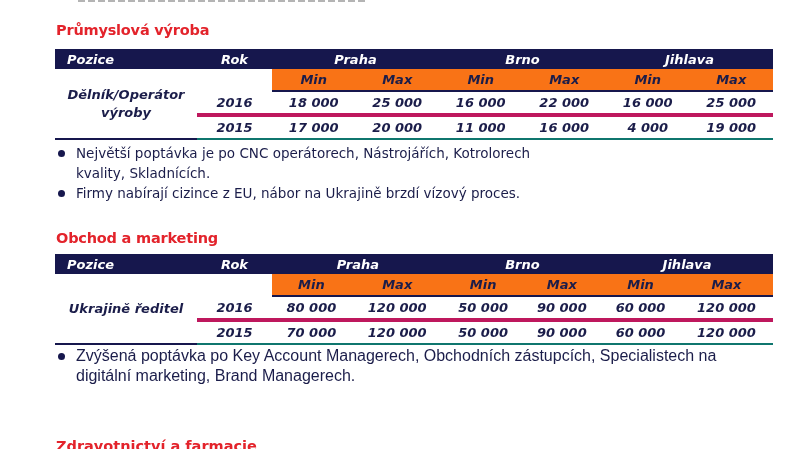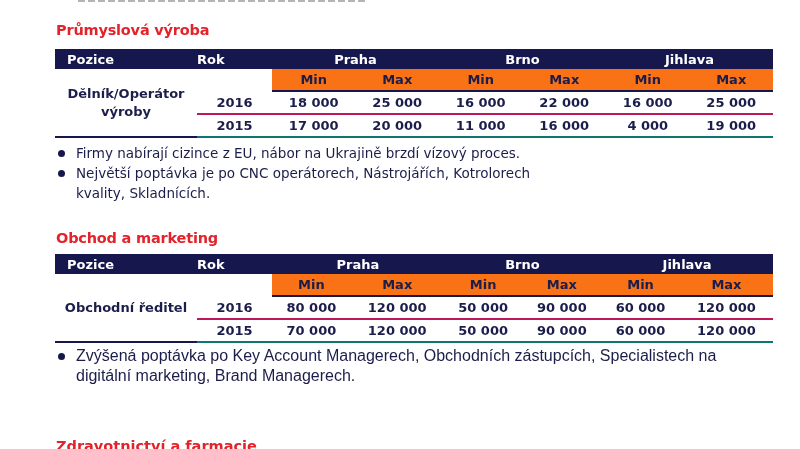--- a/index.html
+++ b/index.html
@@ -1,28 +1,28 @@
 <!DOCTYPE html>
 <html><head>
 <meta charset="utf-8">
 <style>
   html, body { margin:0; padding:0; background:#ffffff; }
   body { width:800px; height:449px; overflow:hidden; position:relative; font-family:"DejaVu Sans", "Liberation Sans", sans-serif; color:#1b1d4a; }
   .clip-top { position:absolute; left:78px; top:-9px; height:12px; width:290px; overflow:hidden; }
   .clip-top .bar { height:3px; margin-top:8px; background:repeating-linear-gradient(90deg,#777 0 7px,transparent 7px 10px); opacity:.55; }
   .section-title { position:absolute; left:56px; font-size:14.5px; font-weight:bold; color:#e3232b; letter-spacing:-0.2px; }
   table.sal { position:absolute; left:55px; width:718px; border-collapse:collapse; font-size:13px; }
-  table.sal th, table.sal td { padding:0; text-align:center; }
+  table.sal th, table.sal td { padding:0; text-align:center;font-style:italic; }
   .hdr th { background:#16174d; color:#fff; font-weight:bold; height:20px; font-size:13px; }
   .hdr th.pos { text-align:left; padding-left:12px; width:130px; }
-  .hdr th.rok { width:75px; text-align:left; }
+  .hdr th.rok { width:75px; text-align:center; }
   .sub td { height:21px; font-weight:bold; }
   .sub td.mm { background:#f97316; border-bottom:2px solid #16174d; color:#1b1d4a; }
   .r1 td, .r2 td { height:21px; font-weight:bold; }
-  .r1 td.val, .r1 td.year { border-bottom:2px solid #be185d; }
+  .r1 td.val, .r1 td.year { border-bottom:4px solid #be185d; }
   .r2 td { border-bottom:2px solid #0f766e; }
   td.posname { text-align:left; padding-left:8px; font-weight:bold; line-height:18px; vertical-align:middle; }
   ul.notes { position:absolute; left:56px; margin:0; padding:0; list-style:none; font-size:13.5px; line-height:20px; color:#1b1d4a; width:560px; }
   ul.notes li { position:relative; padding-left:20px; }
   ul.notes li::before { content:""; position:absolute; left:2px; top:7px; width:7px; height:7px; border-radius:50%; background:#16174d; }
   ul.narrow { font-family:"Liberation Sans", sans-serif; font-size:16px; width:680px; }
   .clip-bottom { position:absolute; left:56px; top:438px; font-size:14.5px; font-weight:bold; color:#e3232b; }
 </style>
 </head>
 <body>
@@ -67,37 +67,37 @@
     <td>20 000</td>
     <td>11 000</td>
     <td>16 000</td>
     <td>4 000</td>
     <td>19 000</td>
   </tr>
 </tbody>
   </table>
 
 <ul class="notes" style="top:143px; width:500px;">
+  <li>Největší poptávka je po CNC operátorech, Nástrojářích, Kotrolorech kvality, Skladnících.</li>
   <li>Firmy nabírají cizince z EU, nábor na Ukrajině brzdí vízový proces.</li>
-  <li>Největší poptávka je po CNC operátorech, Nástrojářích, Kotrolorech kvality, Skladnících.</li>
 </ul>
 
 <div class="section-title" style="top:230px;">Obchod a marketing</div>
 
 <table class="sal" style="top:254px;">
   <tbody>
       <tr class="hdr">
     <th class="pos">Pozice</th>
     <th class="rok">Rok</th>
     <th colspan="2">Praha</th>
     <th colspan="2">Brno</th>
     <th colspan="2">Jihlava</th>
   </tr>
   <tr class="sub">
-    <td rowspan="3" class="posname" style="border-bottom:2px solid #16174d;">Obchodní ředitel</td>
+    <td rowspan="3" class="posname" style="border-bottom:2px solid #16174d;">Ukrajině ředitel</td>
     <td></td>
     <td class="mm">Min</td>
     <td class="mm">Max</td>
     <td class="mm">Min</td>
     <td class="mm">Max</td>
     <td class="mm">Min</td>
     <td class="mm">Max</td>
   </tr>
   <tr class="r1">
     <td class="year">2016</td>

